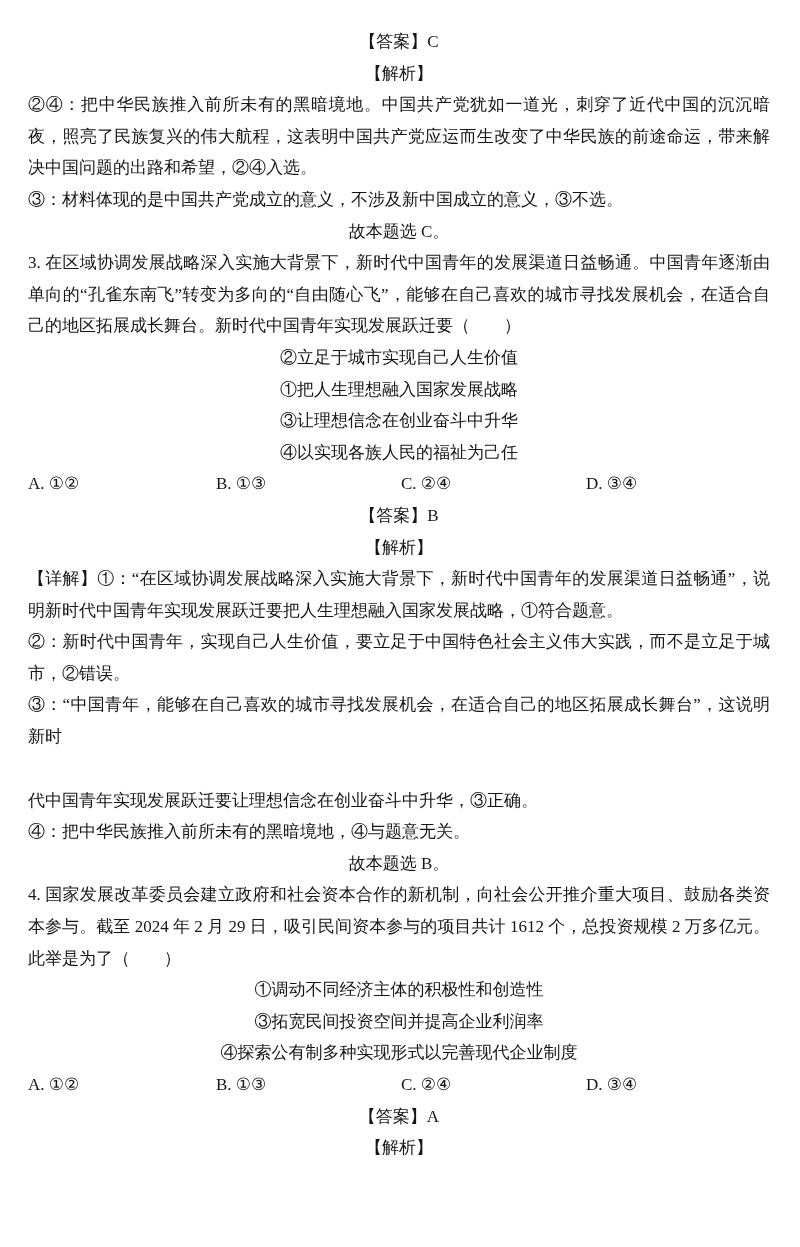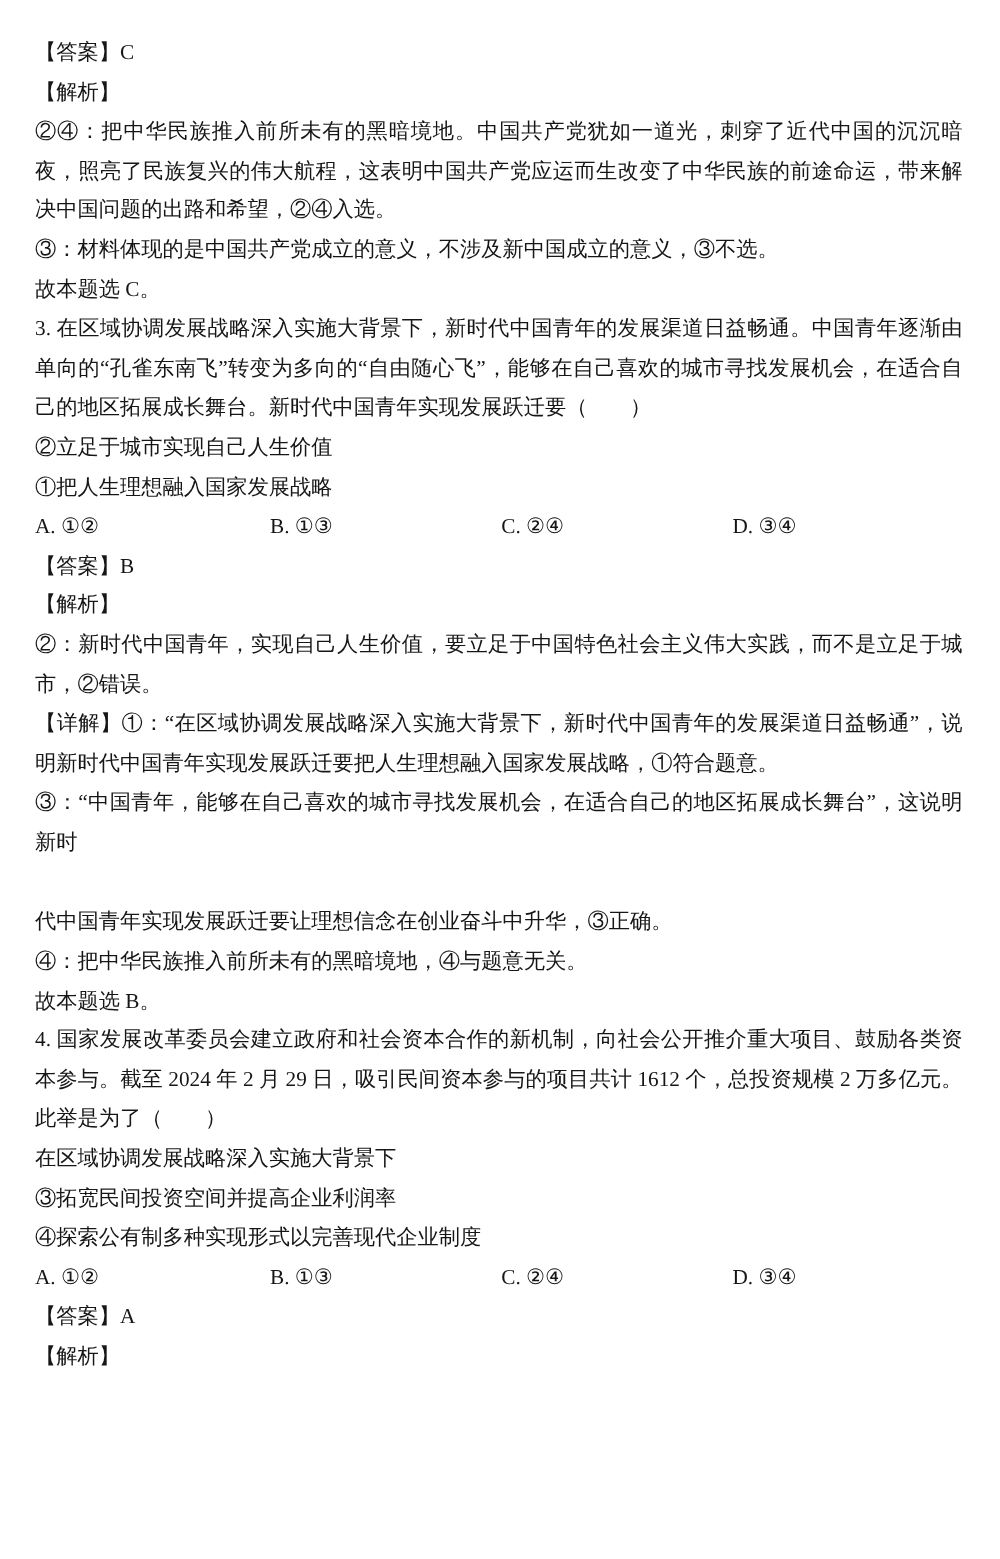--- a/index.html
+++ b/index.html
@@ -17,21 +17,21 @@
     font-family: "Liberation Serif", "DejaVu Serif", serif;
     font-size: 17px;
     color: #161616;
   }
   .para {
     margin: 0;
     line-height: 31.6px;
     text-align: justify;
   }
   .single {
-    text-align: left;
+    text-align: center;
   }
   .choices-row {
     display: grid;
     grid-template-columns: 188px 185px 185px 1fr;
     line-height: 31.6px;
   }
   .choices-row span {
     white-space: nowrap;
   }
   .gap-top {
@@ -48,39 +48,41 @@
     <p class="para single">【解析】</p>
     <p class="para">②④：把中华民族推入前所未有的黑暗境地。中国共产党犹如一道光，刺穿了近代中国的沉沉暗夜，照亮了民族复兴的伟大航程，这表明中国共产党应运而生改变了中华民族的前途命运，带来解决中国问题的出路和希望，②④入选。</p>
     <p class="para">③：材料体现的是中国共产党成立的意义，不涉及新中国成立的意义，③不选。</p>
     <p class="para single">故本题选 C。</p>
   </section>
 
   <section>
     <p class="para">3. 在区域协调发展战略深入实施大背景下，新时代中国青年的发展渠道日益畅通。中国青年逐渐由单向的“孔雀东南飞”转变为多向的“自由随心飞”，能够在自己喜欢的城市寻找发展机会，在适合自己的地区拓展成长舞台。新时代中国青年实现发展跃迁要（　　）</p>
     <p class="para single">②立足于城市实现自己人生价值</p>
     <p class="para single">①把人生理想融入国家发展战略</p>
+    <p class="para single">③让理想信念在创业奋斗中升华</p>
+    <p class="para single">④以实现各族人民的福祉为己任</p>
     <div class="choices-row">
       <span>A. ①②</span>
       <span>B. ①③</span>
       <span>C. ②④</span>
       <span>D. ③④</span>
     </div>
     <p class="para single">【答案】B</p>
     <p class="para single">【解析】</p>
+    <p class="para">【详解】①：“在区域协调发展战略深入实施大背景下，新时代中国青年的发展渠道日益畅通”，说明新时代中国青年实现发展跃迁要把人生理想融入国家发展战略，①符合题意。</p>
     <p class="para">②：新时代中国青年，实现自己人生价值，要立足于中国特色社会主义伟大实践，而不是立足于城市，②错误。</p>
-    <p class="para">【详解】①：“在区域协调发展战略深入实施大背景下，新时代中国青年的发展渠道日益畅通”，说明新时代中国青年实现发展跃迁要把人生理想融入国家发展战略，①符合题意。</p>
     <p class="para">③：“中国青年，能够在自己喜欢的城市寻找发展机会，在适合自己的地区拓展成长舞台”，这说明新时</p>
     <p class="para gap-top">代中国青年实现发展跃迁要让理想信念在创业奋斗中升华，③正确。</p>
     <p class="para">④：把中华民族推入前所未有的黑暗境地，④与题意无关。</p>
     <p class="para single">故本题选 B。</p>
   </section>
 
   <section>
     <p class="para">4. 国家发展改革委员会建立政府和社会资本合作的新机制，向社会公开推介重大项目、鼓励各类资本参与。截至 2024 年 2 月 29 日，吸引民间资本参与的项目共计 1612 个，总投资规模 2 万多亿元。此举是为了（　　）</p>
-    <p class="para single">在区域协调发展战略深入实施大背景下</p>
+    <p class="para single">①调动不同经济主体的积极性和创造性</p>
     <p class="para single">③拓宽民间投资空间并提高企业利润率</p>
     <p class="para single">④探索公有制多种实现形式以完善现代企业制度</p>
     <div class="choices-row">
       <span>A. ①②</span>
       <span>B. ①③</span>
       <span>C. ②④</span>
       <span>D. ③④</span>
     </div>
     <p class="para single">【答案】A</p>
     <p class="para single">【解析】</p>

